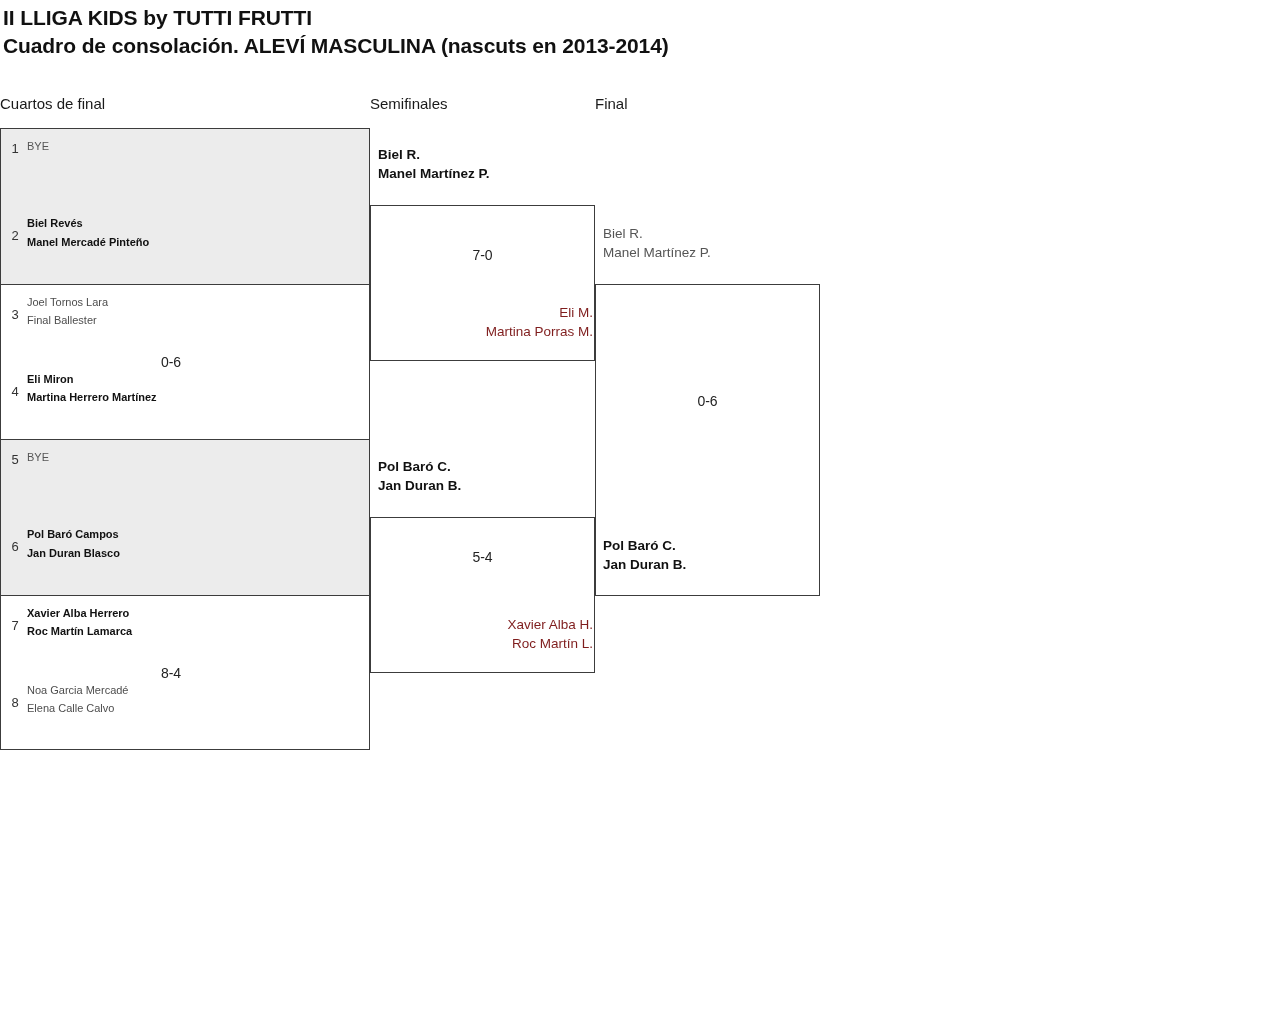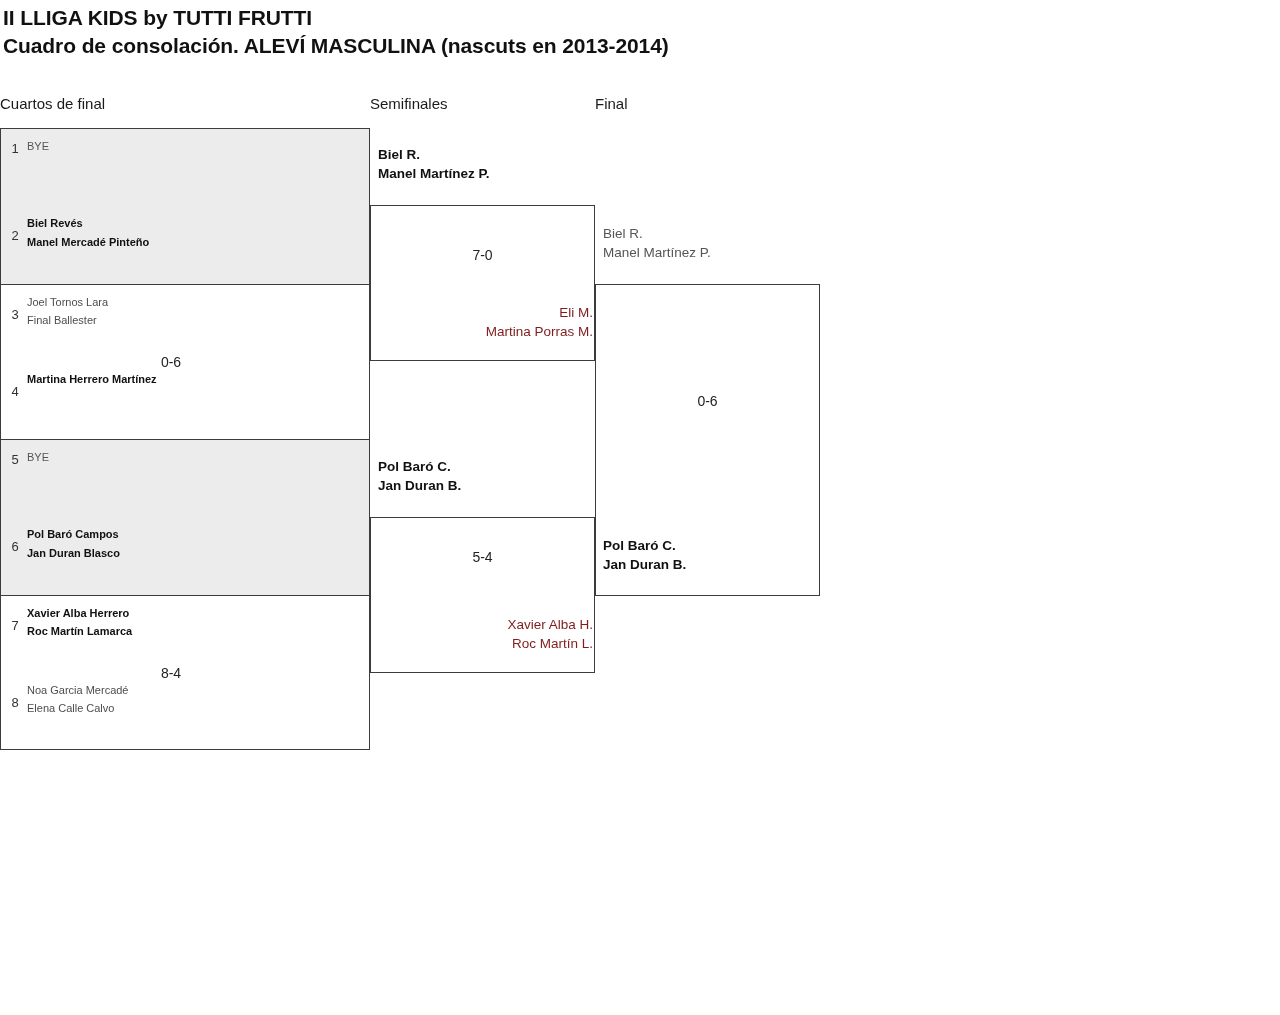--- a/index.html
+++ b/index.html
@@ -249,20 +249,21 @@
           <div class="seed two-line">3</div>
           <div class="players loser">
             <div class="player-line">Joel Tornos Lara</div>
             <div class="player-line">Final Ballester</div>
           </div>
         </div>
         <div class="qf-score">0-6</div>
         <div class="qf-slot bottom">
           <div class="seed two-line">4</div>
           <div class="players winner">
+            <div class="player-line">Eli Miron</div>
             <div class="player-line">Martina Herrero Martínez</div>
           </div>
         </div>
       </div>
 
       <div class="qf-match shaded" style="top:311px;">
         <div class="qf-slot top">
           <div class="seed one-line">5</div>
           <div class="players bye">
             <div class="player-line">BYE</div>

